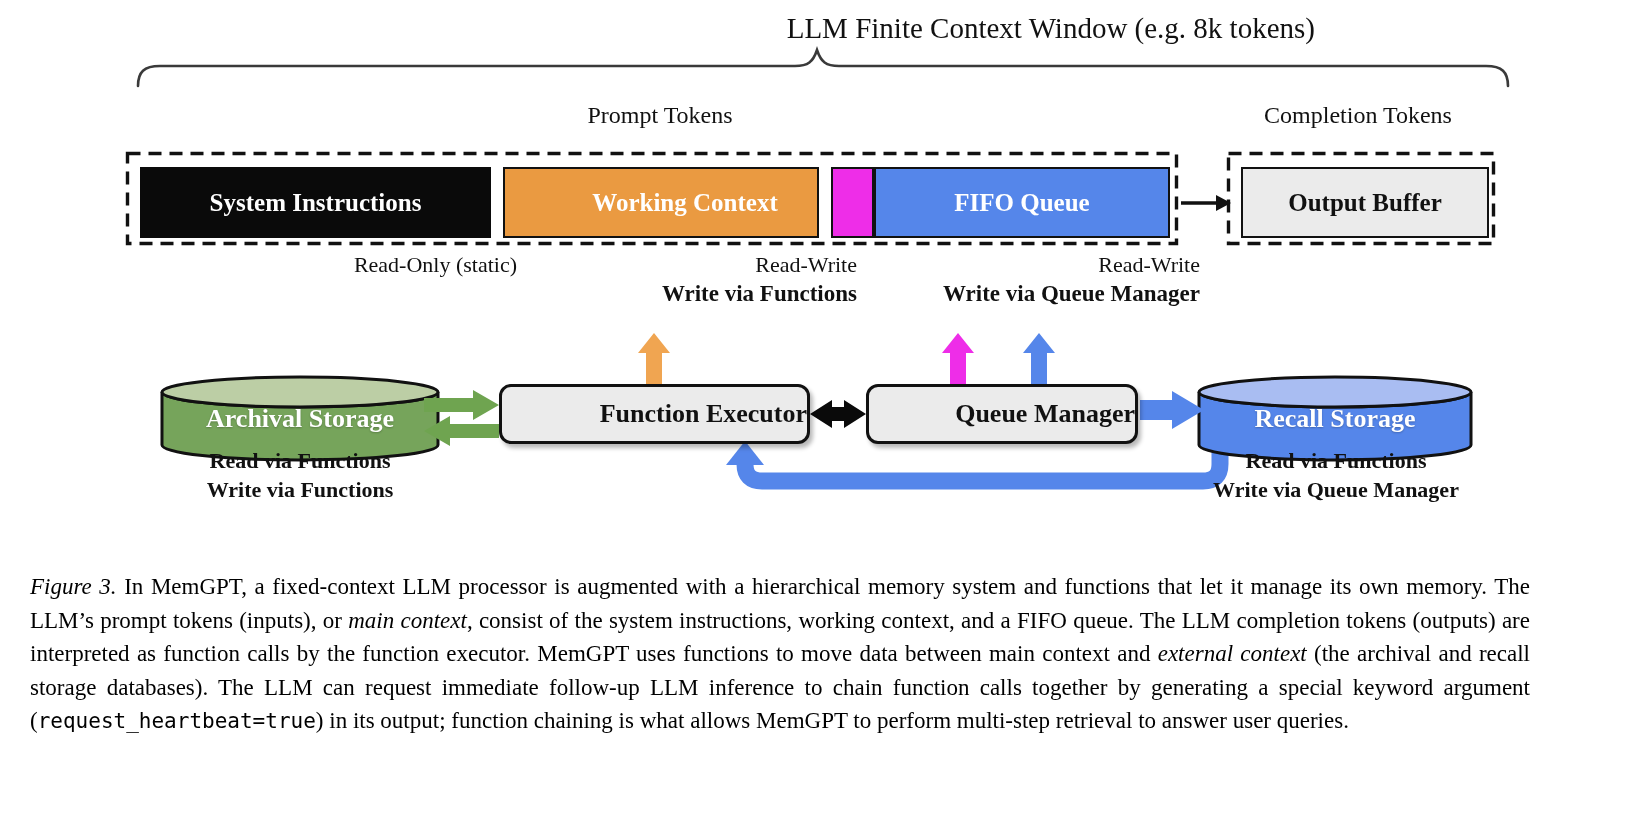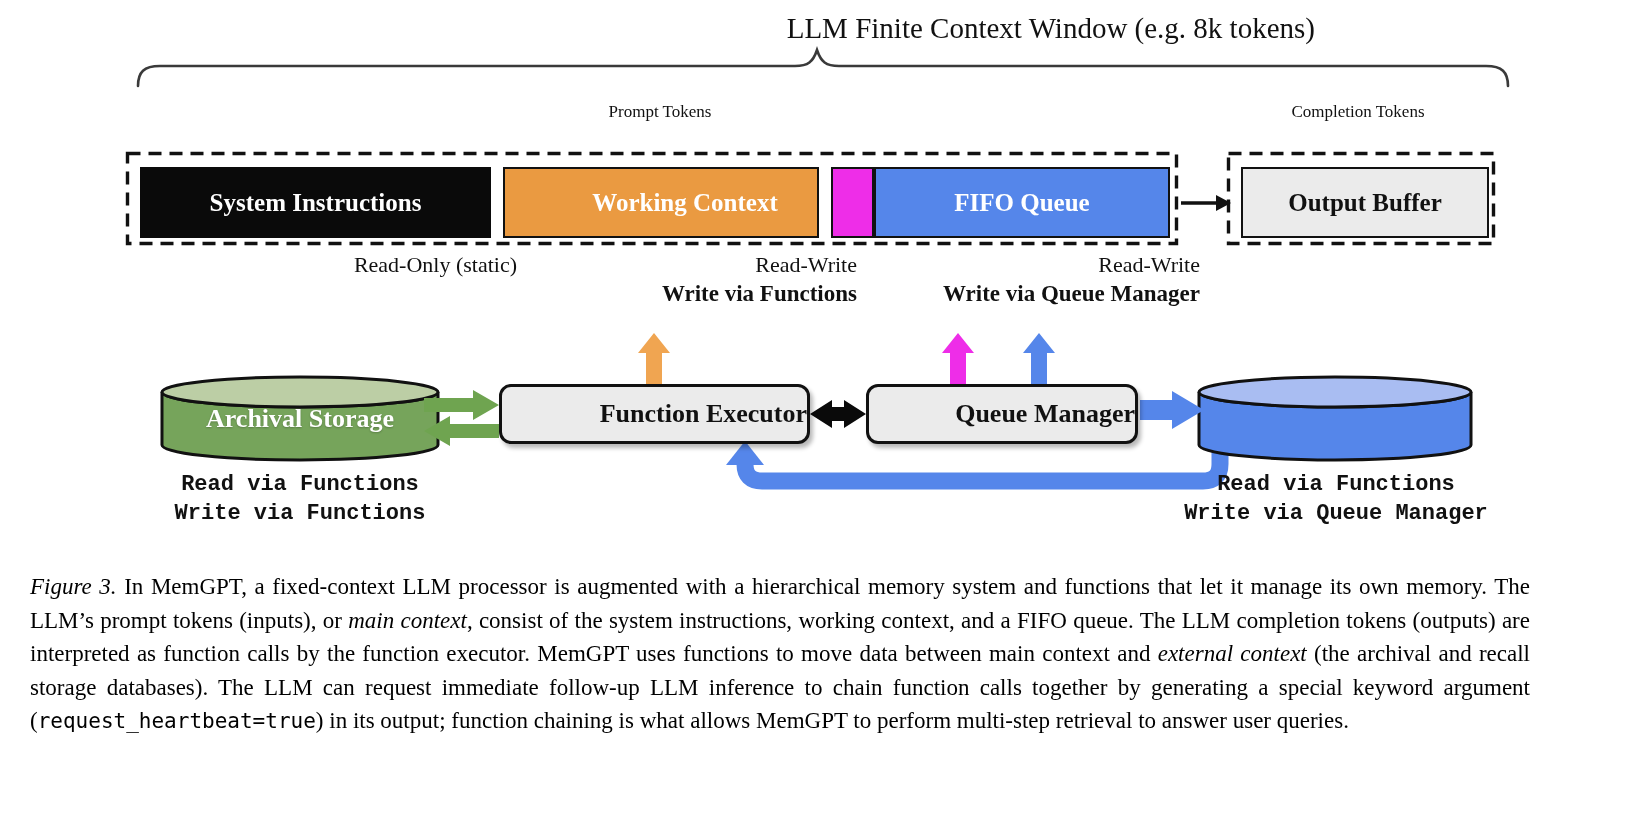--- a/index.html
+++ b/index.html
@@ -7,21 +7,21 @@
     --orange:#EA9A41; --magenta:#EE2DE8; --blue:#5586EA; --blue-light:#A9BDF2;
     --green:#76A45B; --green-light:#BCCEA5; --arrow-green:#6FA450; --arrow-orange:#F0A551;
     --box-gray:#EBEBEB; --ink:#111111;
   }
   .page{position:relative;width:1650px;height:840px;background:#fff;overflow:hidden;
         font-family:"Liberation Serif","DejaVu Serif",serif;color:var(--ink);}
   .abs{position:absolute;}
   .diagram-svg{position:absolute;left:0;top:0;width:1650px;height:560px;}
 
   .fig-title{left:315px;top:12px;width:1000px;text-align:right;font-size:29px;}
-  .tok-label{top:102px;width:400px;text-align:center;font-size:17px;}
+  .tok-label{top:102px;width:400px;text-align:center;font-size:24px;}
 
   .ctx-box{display:flex;align-items:center;justify-content:center;box-sizing:border-box;
            border:2.5px solid var(--ink);font-weight:bold;font-size:25px;}
   .box-system{left:140px;top:167px;width:351px;height:71px;background:#0a0a0a;color:#fff;border-color:#0a0a0a;}
   .box-working{left:503px;top:167px;width:316px;height:71px;background:var(--orange);color:#fff;padding-left:48px;}
   .box-magenta{left:831px;top:167px;width:43px;height:71px;background:var(--magenta);}
   .box-fifo{left:874px;top:167px;width:296px;height:71px;background:var(--blue);color:#fff;}
   .box-output{left:1241px;top:167px;width:248px;height:71px;background:var(--box-gray);color:var(--ink);}
 
   .ann{width:400px;text-align:right;font-size:22px;line-height:29px;}
@@ -34,21 +34,21 @@
             background:var(--box-gray);border:3px solid var(--ink);border-radius:12px;
             font-weight:bold;font-size:26px;box-shadow:3px 4px 4px rgba(0,0,0,0.28);}
   .node-fe{left:499px;top:384px;width:311px;height:60px;}
   .node-qm{left:866px;top:384px;width:272px;height:60px;}
 
   .cyl-label{top:404px;width:280px;text-align:center;color:#fff;font-weight:bold;font-size:26px;
              text-shadow:0 1px 2px rgba(0,0,0,0.25);}
   .cyl-label-arch{left:160px;}
   .cyl-label-recall{left:1195px;}
 
-  .store-ann{width:400px;top:470px;text-align:center;font-weight:bold;font-size:22px;line-height:29px;font-family:Liberation Mono, monospace;}
+  .store-ann{width:400px;top:446px;text-align:center;font-weight:bold;font-size:22px;line-height:29px;}
   .store-ann-left{left:100px;}
   .store-ann-right{left:1136px;}
 
   .caption{left:30px;top:570px;width:1500px;font-size:23px;line-height:33.5px;
            text-align:justify;color:#000;}
   .caption .it{font-style:italic;}
   .caption .code{font-family:"DejaVu Sans Mono","Liberation Mono",monospace;font-size:21px;}
 </style>
 </head>
 <body>
@@ -123,20 +123,21 @@
   </div>
 
   <div class="abs node-box node-fe">
     <span>Function Executor</span>
   </div>
   <div class="abs node-box node-qm">
     <span>Queue Manager</span>
   </div>
 
   <div class="abs cyl-label cyl-label-arch">Archival Storage</div>
+  <div class="abs cyl-label cyl-label-recall">Recall Storage</div>
 
   <div class="abs store-ann store-ann-left">
     <div>Read via Functions</div>
     <div>Write via Functions</div>
   </div>
   <div class="abs store-ann store-ann-right">
     <div>Read via Functions</div>
     <div>Write via Queue Manager</div>
   </div>
 

